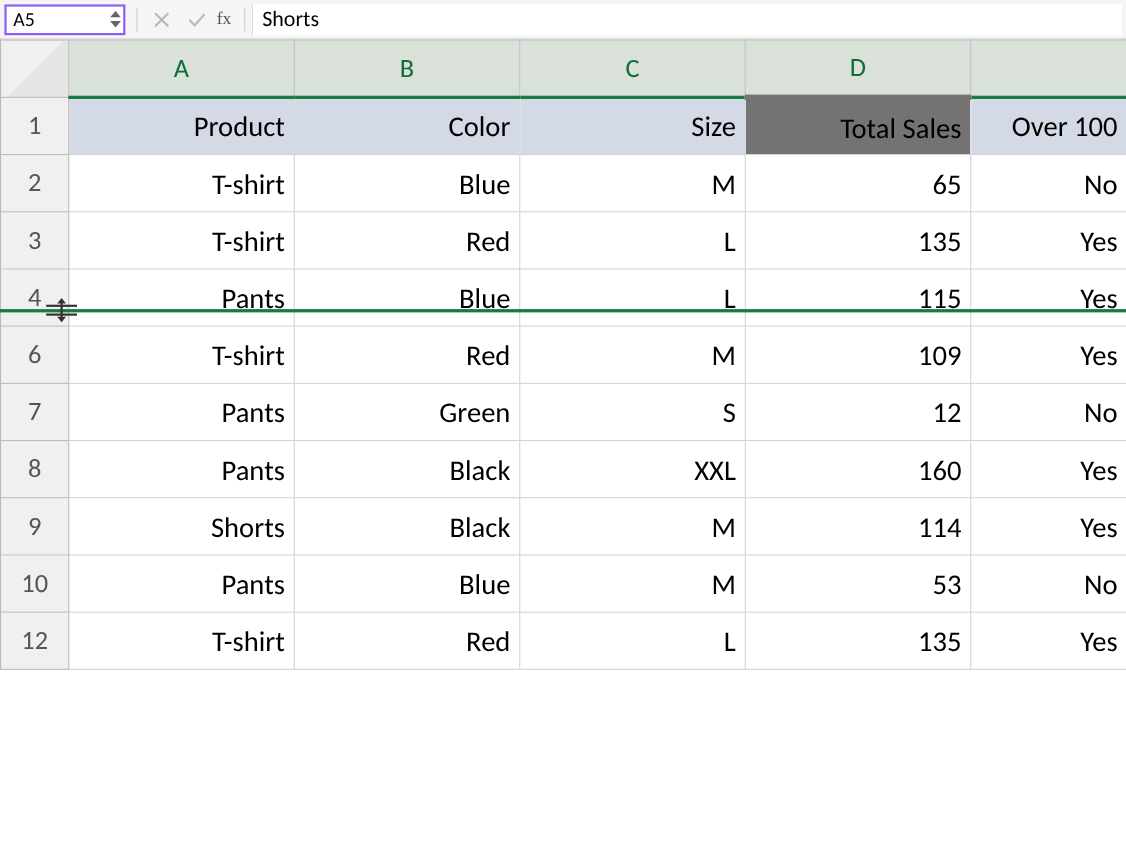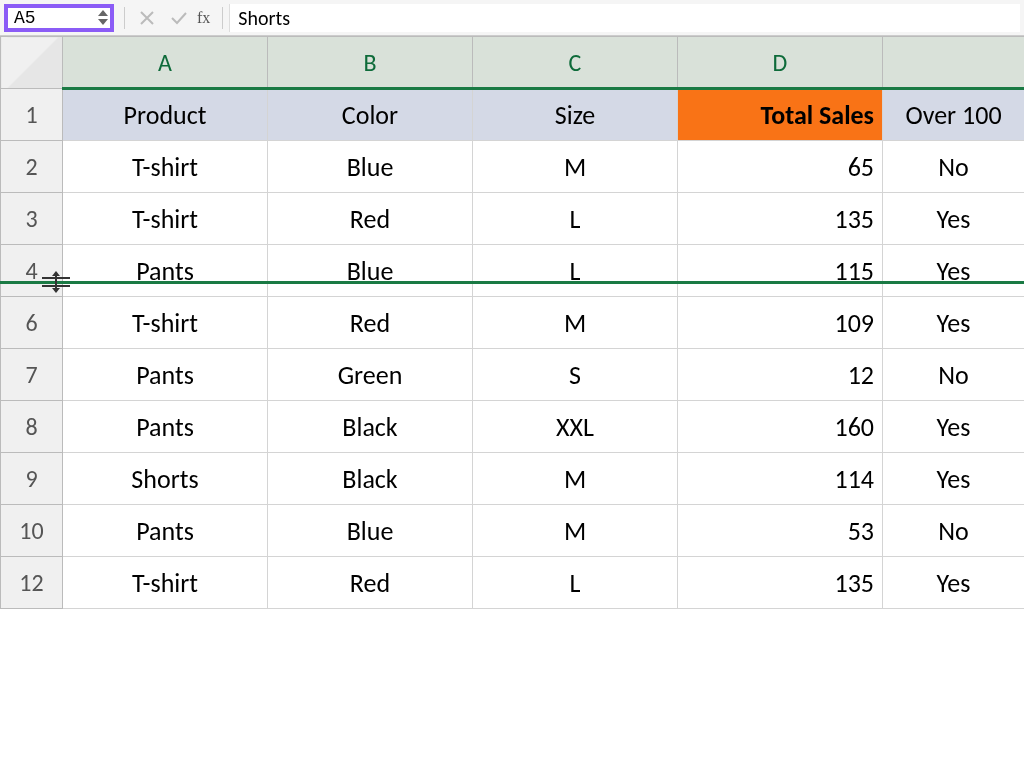--- a/index.html
+++ b/index.html
@@ -18,28 +18,27 @@
       align-items: center;
       height: 36px;
       border-bottom: 1px solid #ccc;
       background: #f5f5f5;
       padding: 0 4px;
     }
     .name-box {
       width: 110px;
       height: 28px;
       background: #fff;
-      border: 4px solid #8b5cf6;
+      border: 2px solid #8b5cf6;
       display: flex;
       align-items: center;
       padding-left: 6px;
       font-size: 18px;
       margin-right: 4px;
       position: relative;
-      font-family: Liberation Mono, monospace;
     }
     .name-box-spinners {
       position: absolute;
       right: 2px;
       display: flex;
       flex-direction: column;
       gap: 1px;
     }
     .spinner-arrow {
       width: 10px;
@@ -125,32 +124,32 @@
     }
     .row-header {
       width: 62px;
       background: #f0f0f0;
       text-align: center;
       color: #555;
       font-size: 24px;
       border: 1px solid #bbb;
     }
     
-    .data-cell { text-align: center; }
+    .data-cell { text-align: right; }
     .num-cell { text-align: right; }
     
     .header-row td.data-cell {
       background: #d4d9e6;
       border-top: 3px solid #1a7a44;
       font-weight: normal;
     }
     .header-row td.num-cell {
-      background: #f97316;
-      border-top: 2px solid #737373;
-      font-weight: bold;
+      background: #737373;
+      border-top: 5px solid #737373;
+      font-weight: normal;
     }
     
     
     .hidden-divider {
       position: absolute;
       left: 0;
       right: 0;
       height: 3px;
       background: #1a7a44;
       z-index: 5;

